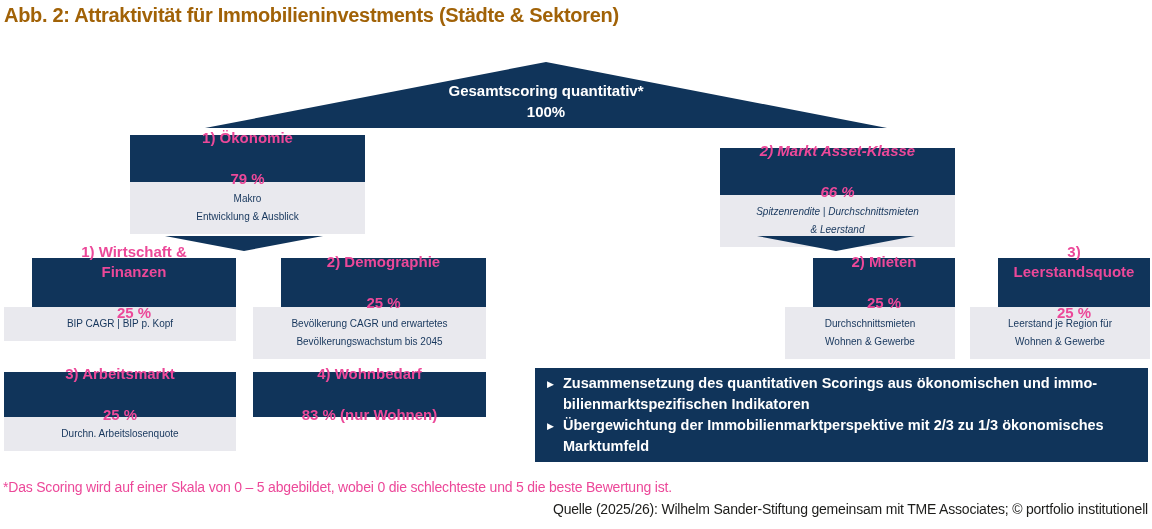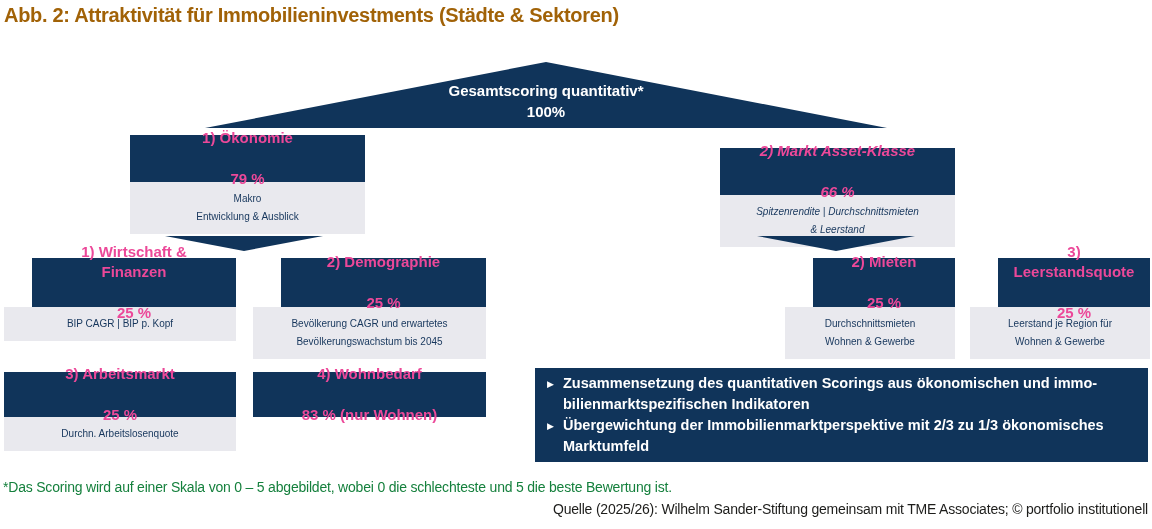--- a/index.html
+++ b/index.html
@@ -40,21 +40,21 @@
   
   .callout{
     position:absolute;left:535px;top:368px;width:613px;height:94px;
     background:#10345a;color:#ffffff;display:flex;flex-direction:column;
     justify-content:center;padding:0 12px 0 12px;box-sizing:border-box;
   }
   .callout-item{display:flex;align-items:flex-start;}
   .callout-marker{flex:0 0 16px;font-size:9px;line-height:21px;padding-top:1px;color:#ffffff;}
   .callout-text{font-size:14.5px;font-weight:bold;line-height:21px;white-space:pre-line;}
   .footnote{
-    position:absolute;left:3px;top:479px;font-size:14px;color:#15803d;
+    position:absolute;left:3px;top:479px;font-size:14px;color:#ec4899;
     letter-spacing:-0.2px;white-space:nowrap;
   }
   .source{
     position:absolute;left:0;top:501px;width:1148px;text-align:right;
     font-size:14px;color:#1d1d1b;letter-spacing:-0.2px;white-space:nowrap;
   }
 </style>
 </head>
 <body>
 

